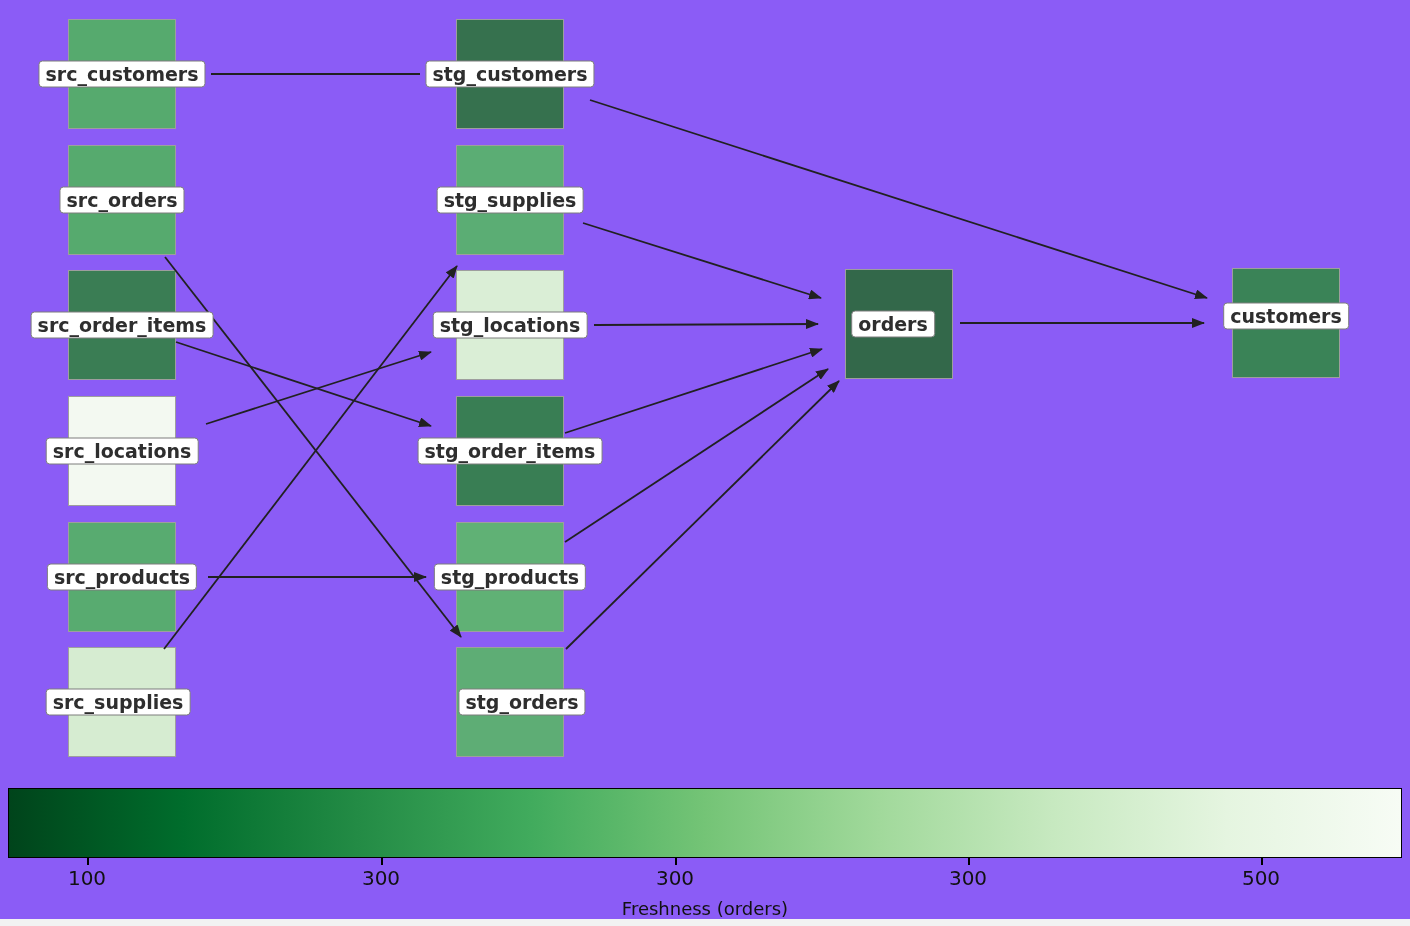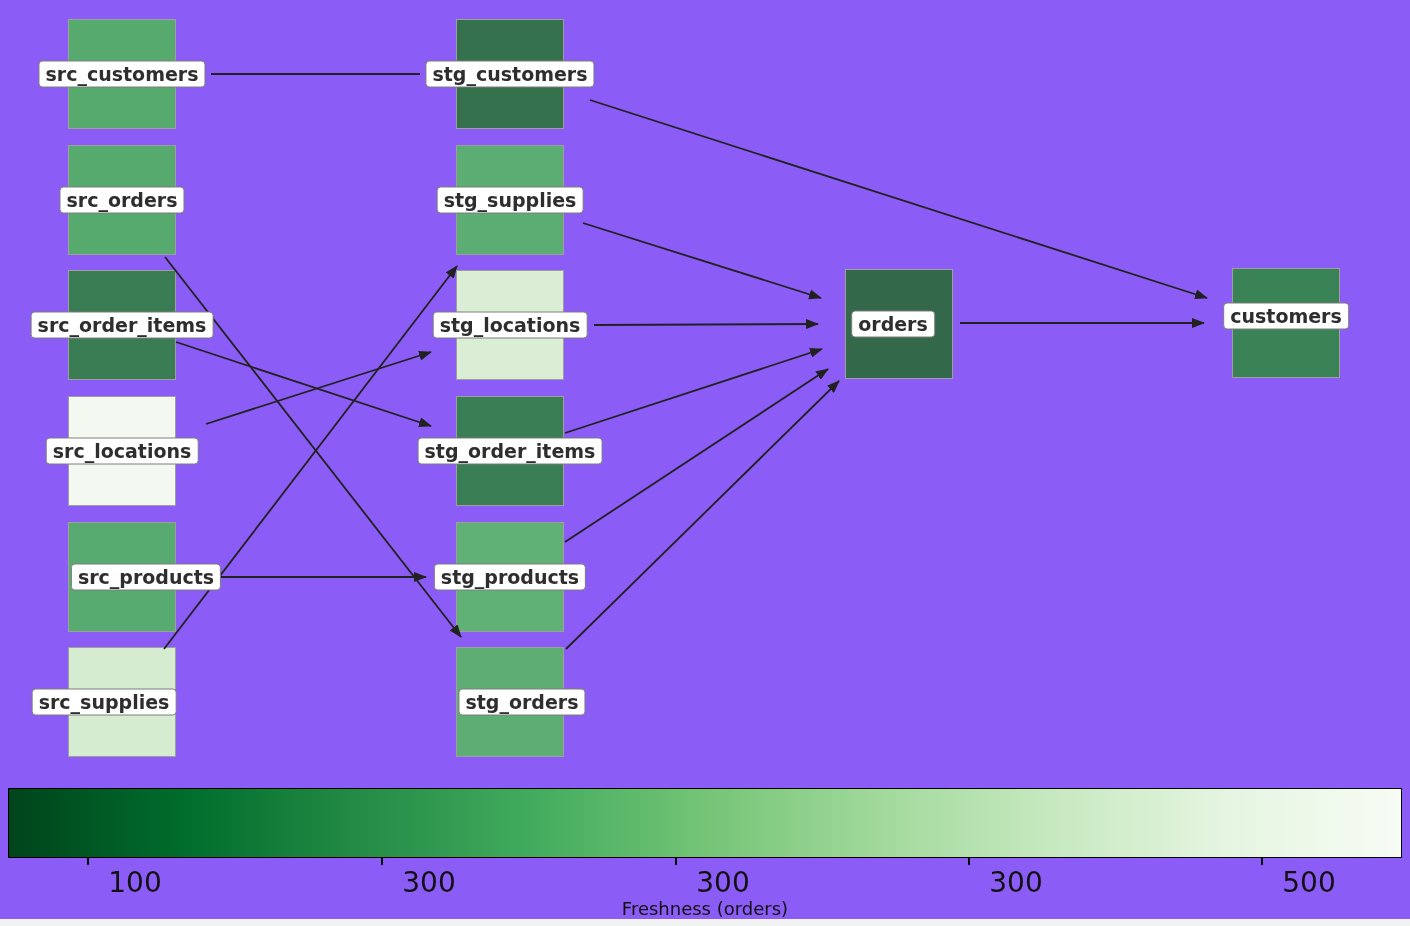--- a/index.html
+++ b/index.html
@@ -43,25 +43,24 @@
   }
   .cb-tick{
     position:absolute;
     width:1.5px;height:7px;
     background:#000000;
     z-index:2;
   }
   .cb-tick-label{
     position:absolute;
     transform:translateX(-50%);
-    font-size:28px;
+    font-size:20px;
     color:#111111;
     z-index:2;
     white-space:nowrap;
-    margin-left:48px;
   }
   .cb-axis-label{
     position:absolute;
     transform:translateX(-50%);
     font-size:18px;
     color:#111111;
     z-index:2;
     white-space:nowrap;
   }
   #bottom-strip{
@@ -113,22 +112,22 @@
         <line x1="566" y1="649" x2="839" y2="381" stroke="#212121" stroke-width="1.8" marker-end="url(#arrowhead)"></line>
         <line x1="960" y1="323" x2="1204" y2="323" stroke="#212121" stroke-width="1.8" marker-end="url(#arrowhead)"></line>
       </g>
   </svg>
 
   <div id="labels-layer">
       <div class="node-label" style="left: 122px; top: 74px;">src_customers</div>
       <div class="node-label" style="left: 122px; top: 200px;">src_orders</div>
       <div class="node-label" style="left: 122px; top: 325px;">src_order_items</div>
       <div class="node-label" style="left: 122px; top: 451px;">src_locations</div>
-      <div class="node-label" style="left: 122px; top: 577px; margin-left: 24px;">src_products</div>
-      <div class="node-label" style="left: 104px; top: 702px;">src_supplies</div>
+      <div class="node-label" style="left: 122px; top: 577px;">src_products</div>
+      <div class="node-label" style="left: 118px; top: 702px;">src_supplies</div>
       <div class="node-label" style="left: 510px; top: 74px;">stg_customers</div>
       <div class="node-label" style="left: 510px; top: 200px;">stg_supplies</div>
       <div class="node-label" style="left: 510px; top: 325px;">stg_locations</div>
       <div class="node-label" style="left: 510px; top: 451px;">stg_order_items</div>
       <div class="node-label" style="left: 510px; top: 577px;">stg_products</div>
       <div class="node-label" style="left: 522px; top: 702px;">stg_orders</div>
       <div class="node-label" style="left: 849px; top: 324px; margin-left: 44px;">orders</div>
       <div class="node-label" style="left: 1286px; top: 316px;">customers</div>
     </div>
 

